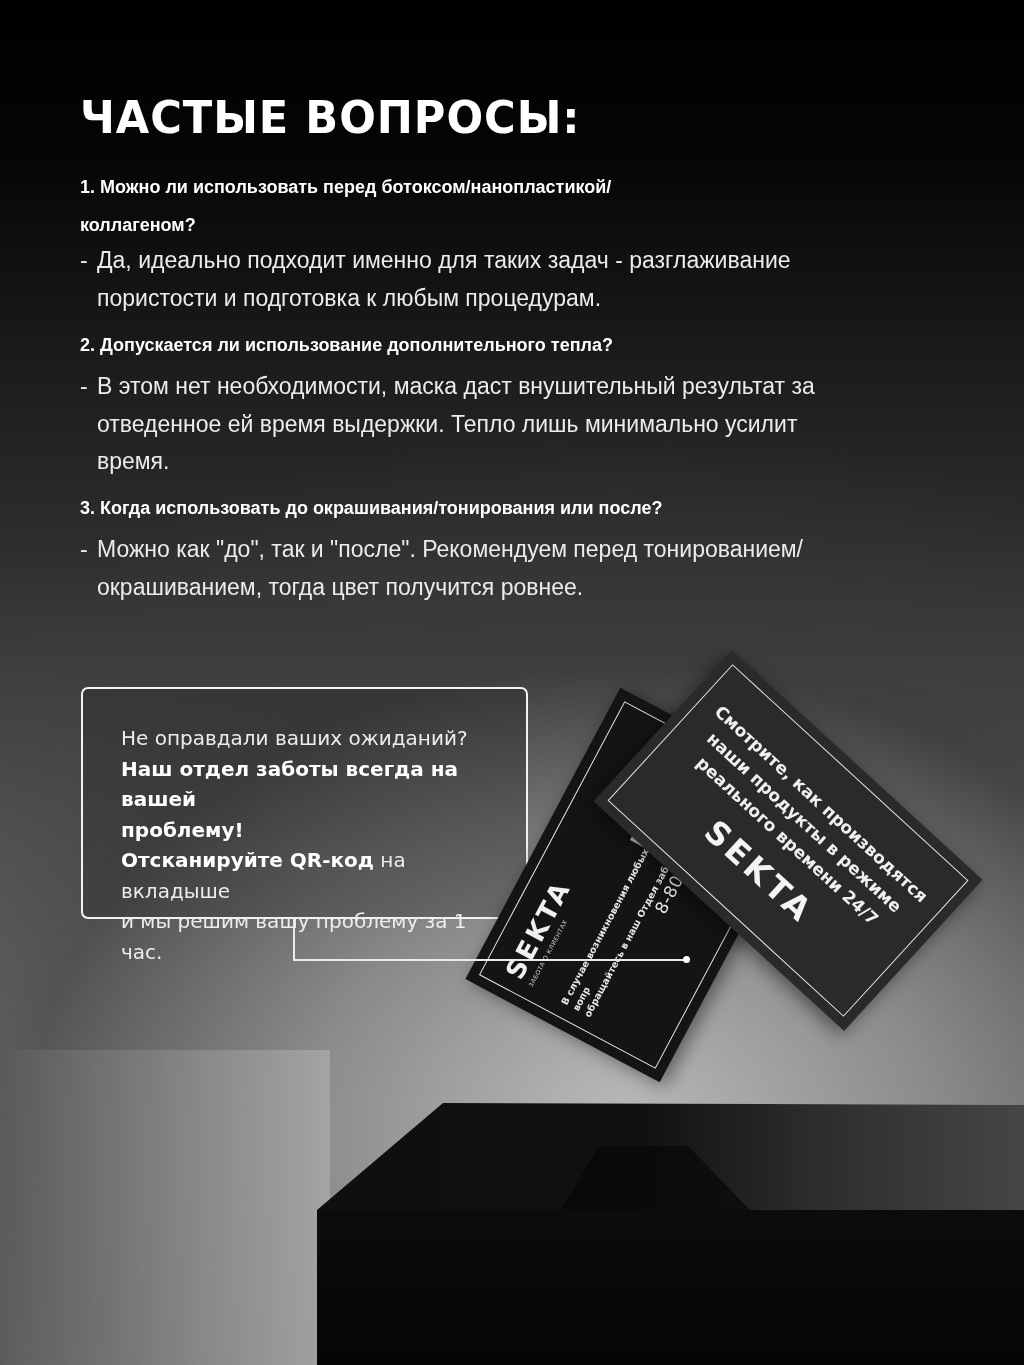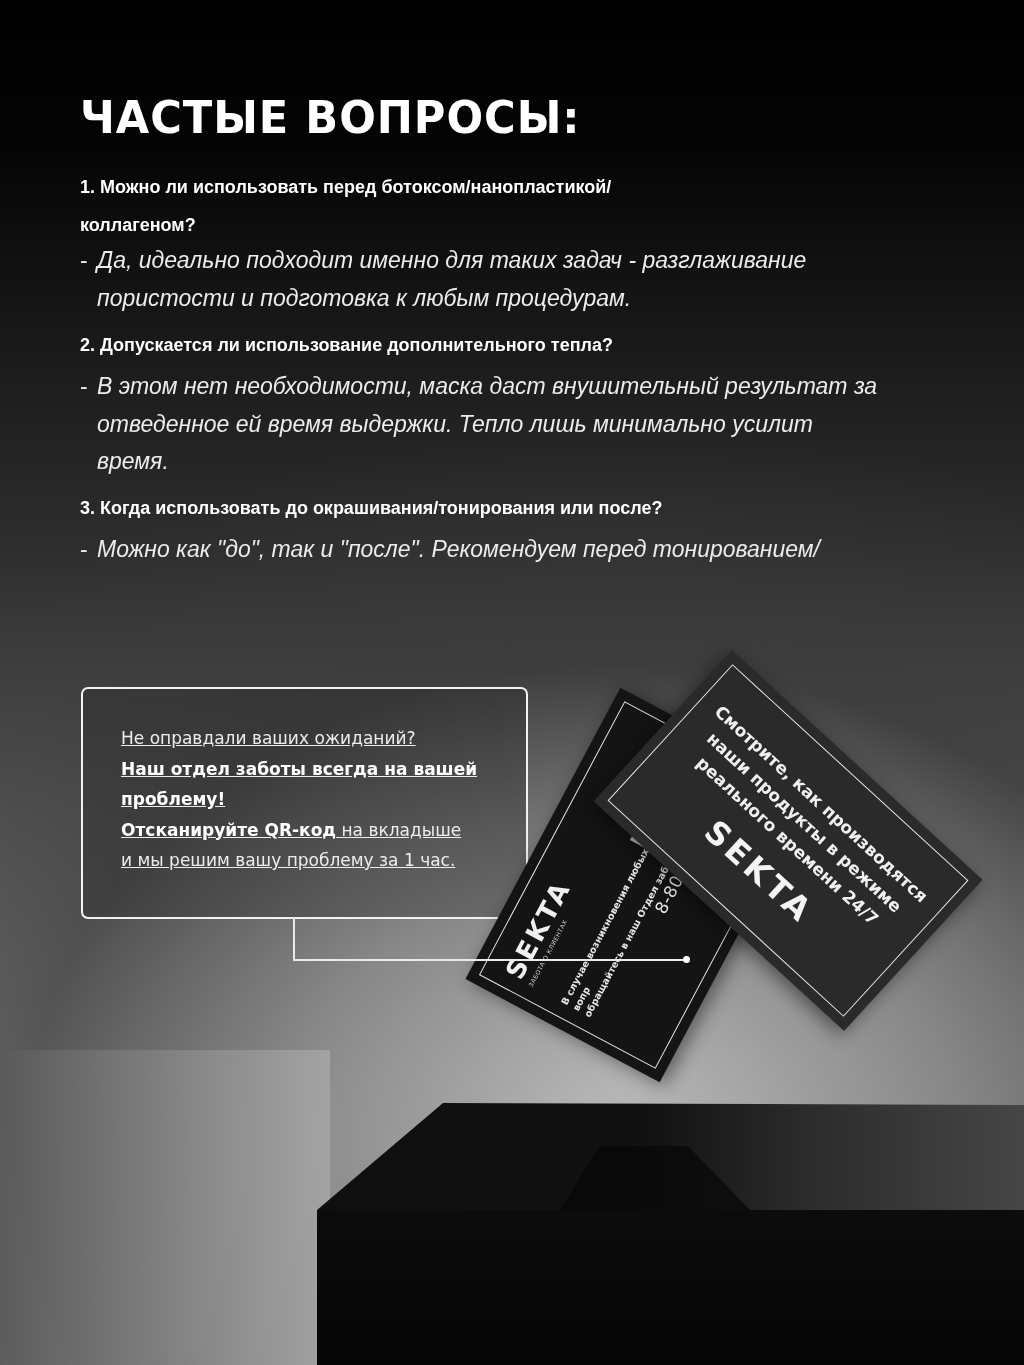--- a/index.html
+++ b/index.html
@@ -32,31 +32,31 @@
       font-size: 18px; font-weight: 700; line-height: 38px;
       font-family: "Liberation Sans", sans-serif;
     }
     .a {
       position: absolute; left: 0;
       font-size: 23px; line-height: 37.5px; color: #ececec;
       font-family: "Liberation Sans", sans-serif;
       width: 880px;
     }
     .a .dash { position: absolute; left: 0; }
-    .a .txt { display: block; padding-left: 17px; font-style: italic; }
+    .a .txt { display: block; padding-left: 17px; }
 
     .callout {
       position: absolute; left: 81px; top: 687px; width: 443px; height: 228px;
       border: 2px solid #f2f2f2; border-radius: 7px;
       background: rgba(40,40,40,0.35);
       box-sizing: content-box;
     }
     .callout-text {
       position: absolute; left: 38px; top: 34px; width: 390px;
-      font-family: "DejaVu Sans", sans-serif; font-size: 17px; line-height: 30.5px; color: #ededed; text-decoration: underline;
+      font-family: "DejaVu Sans", sans-serif; font-size: 20px; line-height: 30.5px; color: #ededed;
     }
     .callout-text b { font-weight: 700; color: #fff; }
     .connector-v { position: absolute; left: 293px; top: 917px; width: 2px; height: 44px; background: #eaeaea; }
     .connector-h { position: absolute; left: 293px; top: 959px; width: 394px; height: 2px; background: #eaeaea; z-index: 6; }
     .connector-dot { position: absolute; left: 683px; top: 956px; width: 7px; height: 7px; border-radius: 50%; background: #fff; z-index: 6; }
 
     
     .pedestal { position: absolute; left: 0; top: 0; width: 1024px; height: 1365px; z-index: 1; }
 
     
@@ -174,20 +174,21 @@
     <span class="txt">отведенное ей время выдержки. Тепло лишь минимально усилит</span>
     <span class="txt">время.</span>
   </div>
 
   <div class="q" style="top:489px;">
     <div>3.  Когда использовать до окрашивания/тонирования или после?</div>
   </div>
   <div class="a" style="top:531px;">
     <span class="dash">-</span>
     <span class="txt">Можно как "до", так и "после". Рекомендуем перед тонированием/</span>
+    <span class="txt">окрашиванием,  тогда цвет получится ровнее.</span>
   </div>
 </div>
 
 <div class="callout">
   <div class="callout-text">
     <div>Не оправдали ваших ожиданий?</div>
     <div><b>Наш отдел заботы всегда на вашей</b></div>
     <div><b>проблему!</b></div>
     <div><b>Отсканируйте QR-код</b><span> на вкладыше</span></div>
     <div>и мы решим вашу проблему за 1 час.</div>

